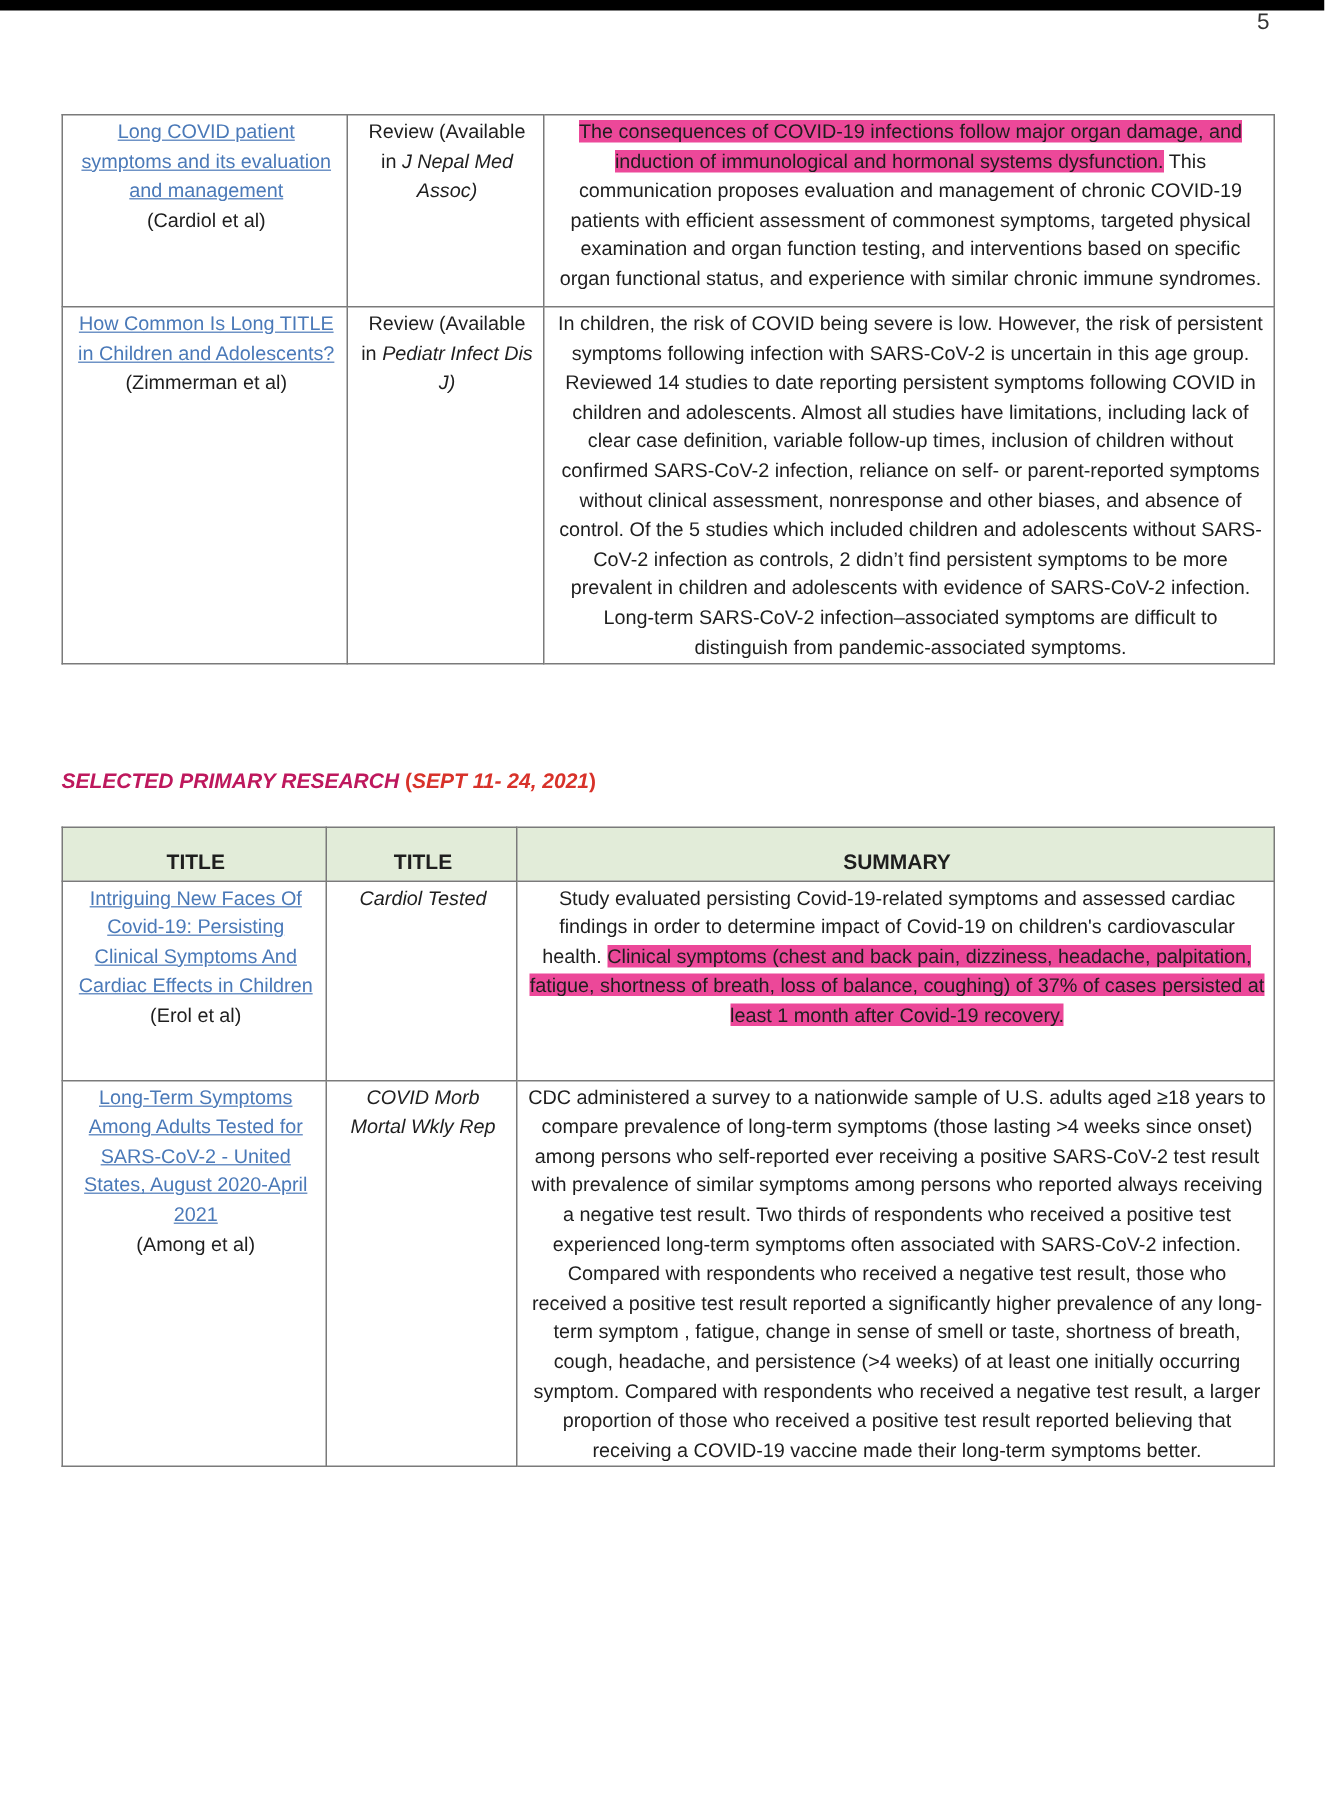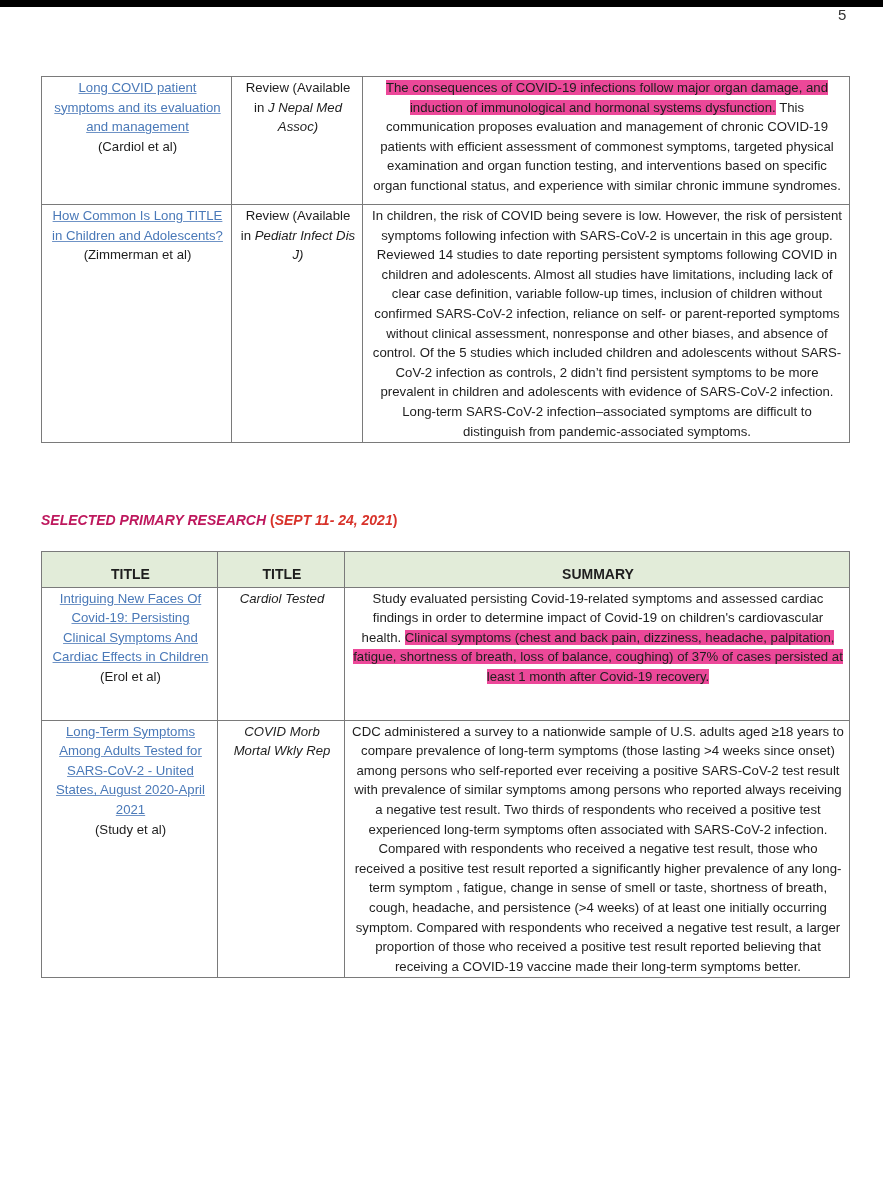--- a/index.html
+++ b/index.html
@@ -111,21 +111,21 @@
       <span>(Erol et al)</span>
     </td>
     <td class="italic">Cardiol Tested</td>
     <td>
       <span>Study evaluated persisting Covid-19-related symptoms and assessed cardiac findings in order to determine impact of Covid-19 on children's cardiovascular health. </span><span class="hl">Clinical symptoms (chest and back pain, dizziness, headache, palpitation, fatigue, shortness of breath, loss of balance, coughing) of 37% of cases persisted at least 1 month after Covid-19 recovery.</span>
     </td>
   </tr>
   <tr>
     <td>
       <a class="link">Long-Term Symptoms Among Adults Tested for SARS-CoV-2 - United States, August 2020-April 2021</a><br>
-      <span>(Study et al)</span>
+      <span>(Among et al)</span>
     </td>
     <td class="italic">COVID Morb Mortal Wkly Rep</td>
     <td>
       <span>CDC administered a survey to a nationwide sample of U.S. adults aged ≥18 years to compare prevalence of long-term symptoms (those lasting &gt;4 weeks since onset) among persons who self-reported ever receiving a positive SARS-CoV-2 test result with prevalence of similar symptoms among persons who reported always receiving a negative test result. Two thirds of respondents who received a positive test experienced long-term symptoms often associated with SARS-CoV-2 infection. Compared with respondents who received a negative test result, those who received a positive test result reported a significantly higher prevalence of any long-term symptom , fatigue, change in sense of smell or taste, shortness of breath, cough, headache, and persistence (&gt;4 weeks) of at least one initially occurring symptom. Compared with respondents who received a negative test result, a larger proportion of those who received a positive test result reported believing that receiving a COVID-19 vaccine made their long-term symptoms better.</span>
     </td>
   </tr>
 </tbody>
   </table>
 
 </body></html>

